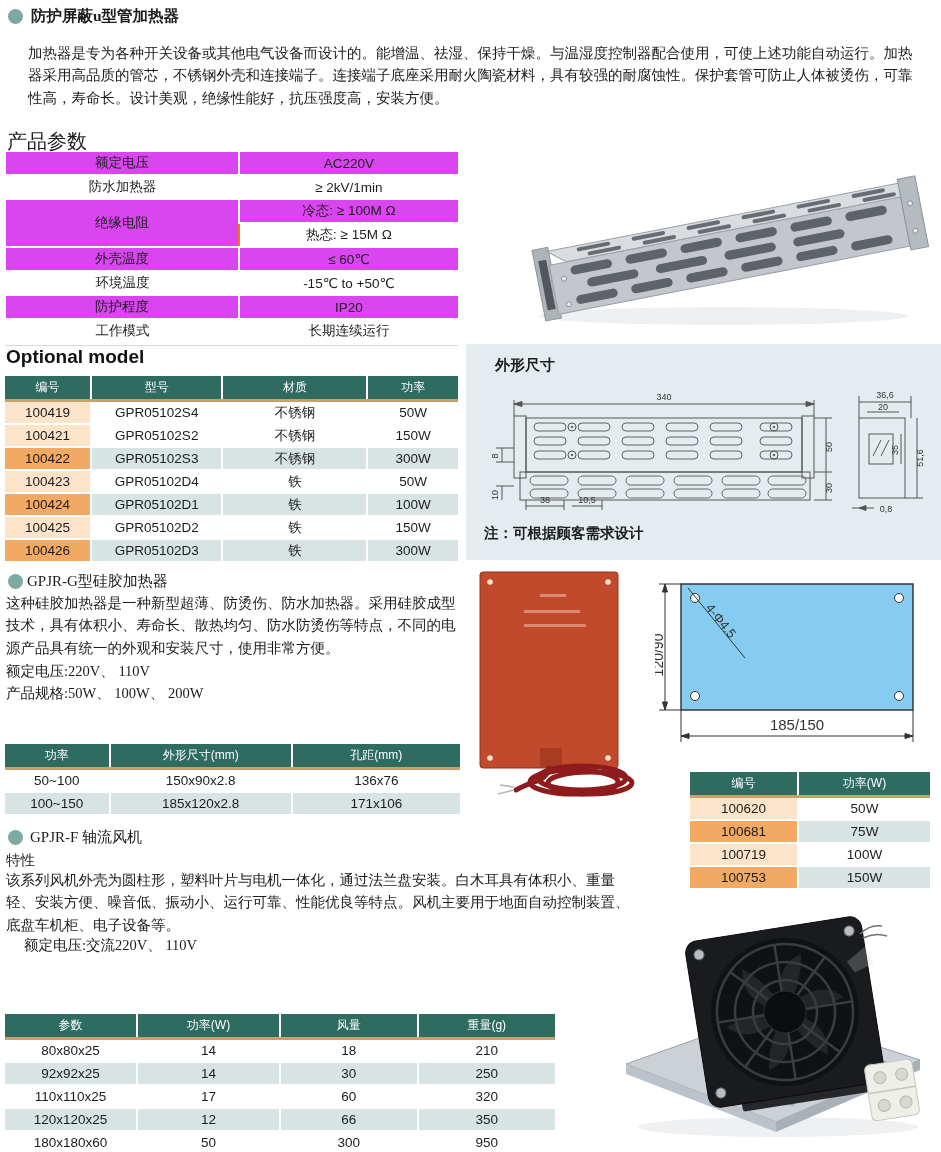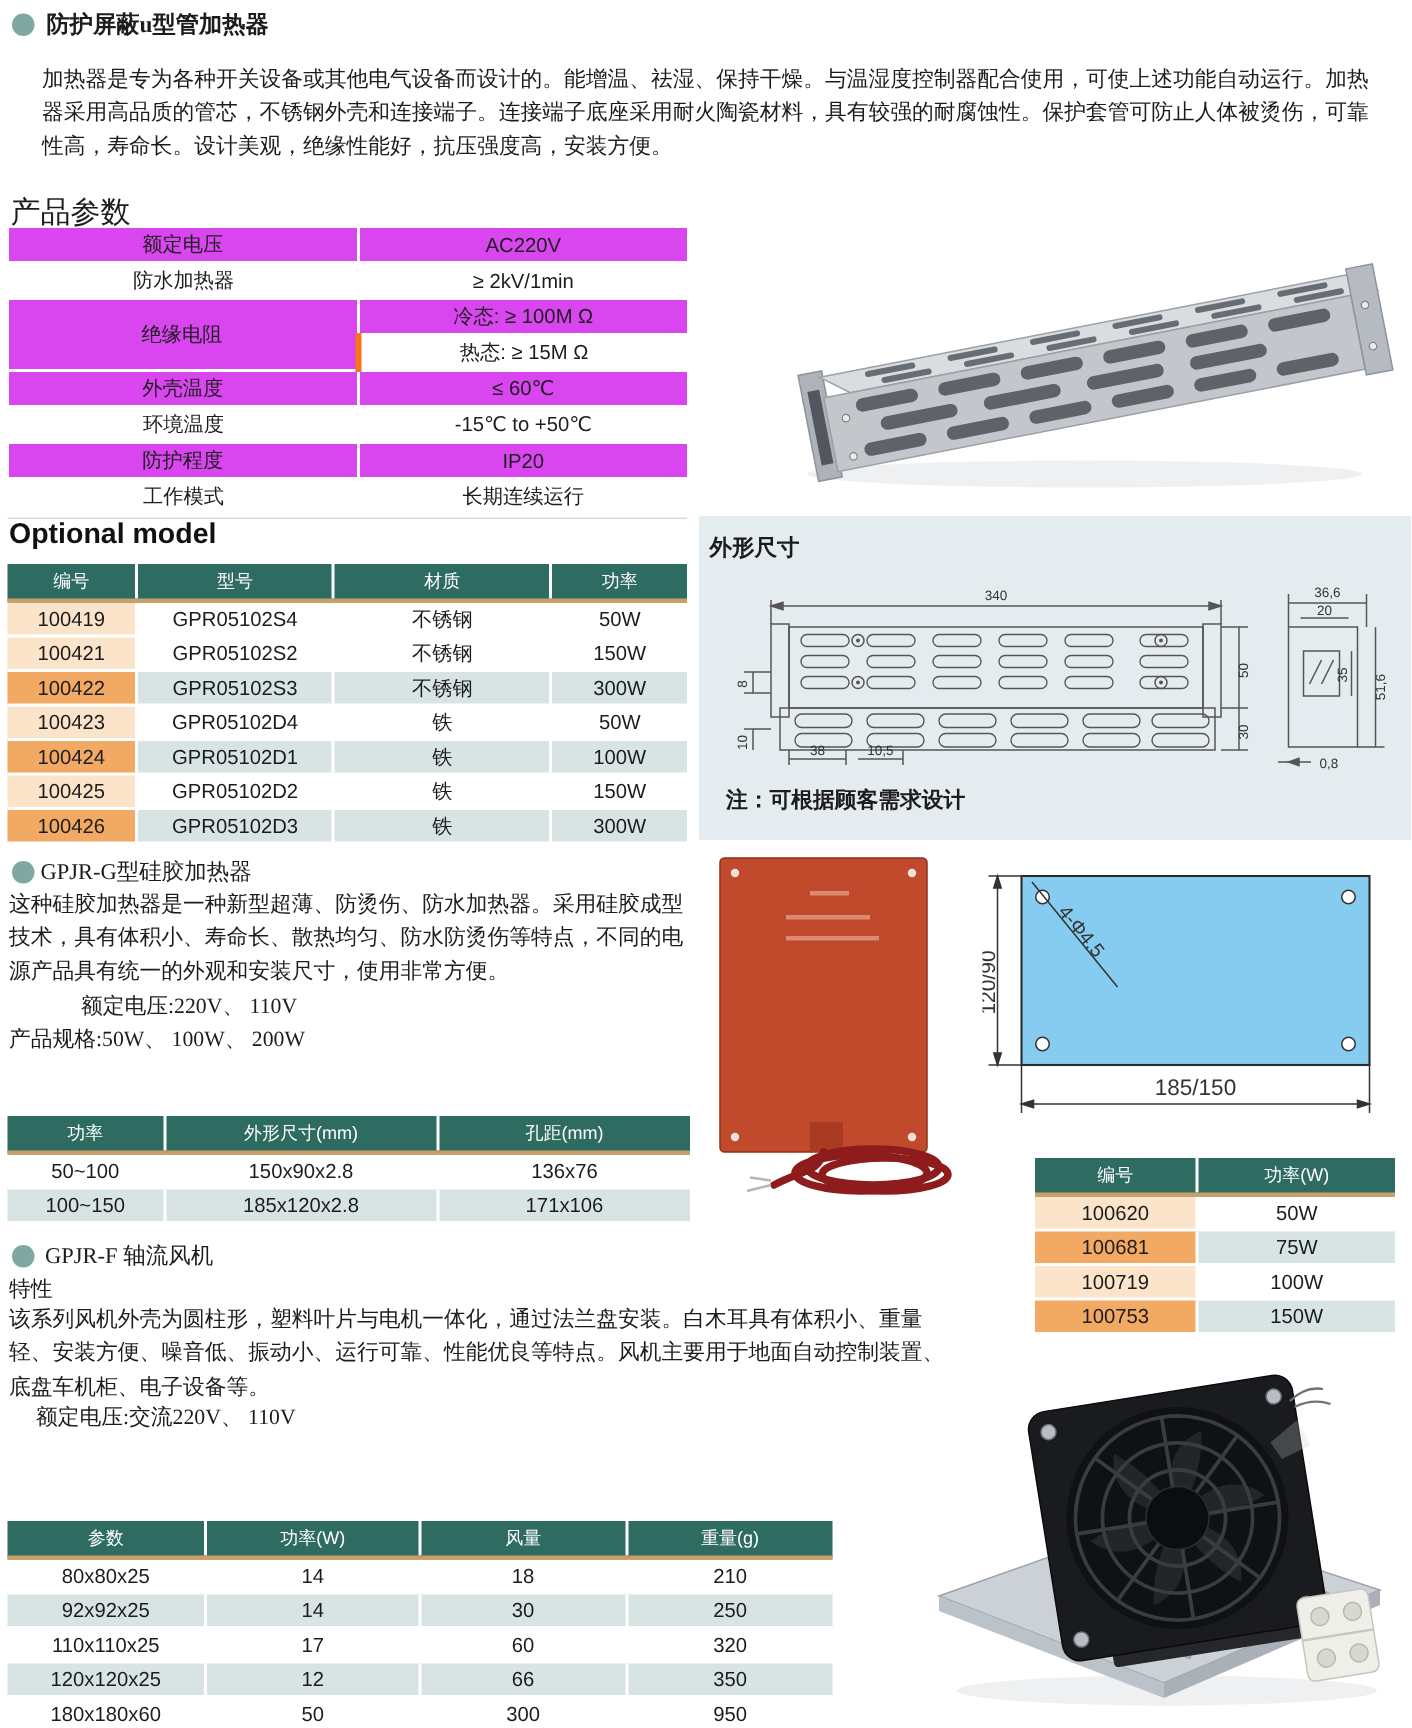--- a/index.html
+++ b/index.html
@@ -62,21 +62,21 @@
           </tr>
       <tr>
         <td class="wt">防水加热器</td>
         <td class="wt">≥ 2kV/1min</td>
           </tr>
       <tr class="band">
         <td rowspan="2">绝缘电阻</td>
         <td>冷态: ≥ 100M Ω</td>
           </tr>
       <tr>
-        <td class="wt" style="border-left:4px solid #f97316;">热态: ≥ 15M Ω</td>
+        <td class="wt" style="border-left:2px solid #f97316;">热态: ≥ 15M Ω</td>
           </tr>
       <tr class="band">
         <td>外壳温度</td>
         <td>≤ 60℃</td>
           </tr>
       <tr>
         <td class="wt">环境温度</td>
         <td class="wt">-15℃ to +50℃</td>
           </tr>
       <tr class="band">
@@ -196,21 +196,21 @@
             <td class="num">100426</td>
             <td>GPR05102D3</td>
             <td>铁</td>
             <td>300W</td>
           </tr>
     </tbody>
       </table>
   </div>
 
   <div class="abs panel" style="left:466px;top:344px;width:475px;height:216px;">
-    <div class="panel-head abs" style="left:7px;top:12px;text-align:center;">外形尺寸</div>
+    <div class="panel-head abs" style="left:29px;top:12px;text-align:center;">外形尺寸</div>
     <svg class="abs" style="left:8px;top:38px;" width="460" height="138" viewBox="0 0 460 138">
       <g stroke="#555" stroke-width="1" fill="none">
         <line x1="40" y1="34" x2="40" y2="18"></line>
           <line x1="340" y1="34" x2="340" y2="18"></line>
         <line x1="40" y1="22" x2="340" y2="22"></line>
         <polygon points="40,22 48,19.5 48,24.5" fill="#555"></polygon>
           <polygon points="340,22 332,19.5 332,24.5" fill="#555"></polygon>
         <rect x="40" y="34" width="12" height="62"></rect>
           <rect x="328" y="34" width="12" height="62"></rect>
         <rect x="52" y="36" width="276" height="54"></rect>
@@ -298,21 +298,21 @@
       <text class="dimtxt" x="412" y="130" text-anchor="middle">0,8</text>
     </svg>
     <div class="panel-note abs" style="left:18px;top:180px;">注：可根据顾客需求设计</div>
   </div>
 
   <div class="abs sec-head normal" style="left:8px;top:572px;gap:4px;font-size:15px;">
     <span class="bullet"></span>
     <span>GPJR-G型硅胶加热器</span>
   </div>
   <div class="abs para" style="left:6px;top:592px;width:456px;">这种硅胶加热器是一种新型超薄、防烫伤、防水加热器。采用硅胶成型技术，具有体积小、寿命长、散热均匀、防水防烫伤等特点，不同的电源产品具有统一的外观和安装尺寸，使用非常方便。</div>
-  <div class="abs para" style="left:6px;top:660px;margin-left:48px;">额定电压:220V、 110V</div>
+  <div class="abs para" style="left:6px;top:660px;">额定电压:220V、 110V</div>
   <div class="abs para" style="left:6px;top:682px;">产品规格:50W、 100W、 200W</div>
 
   <svg class="abs" style="left:452px;top:566px;" width="212" height="235" viewBox="0 0 212 235">
     <rect x="28" y="6" width="138" height="196" rx="3" fill="#c14a2d" stroke="#8f3018"></rect>
     <g fill="#f3e2da">
       <circle cx="38" cy="16" r="2.8"></circle>
         <circle cx="156" cy="16" r="2.8"></circle>
       <circle cx="38" cy="192" r="2.8"></circle>
         <circle cx="156" cy="192" r="2.8"></circle>
     </g>

